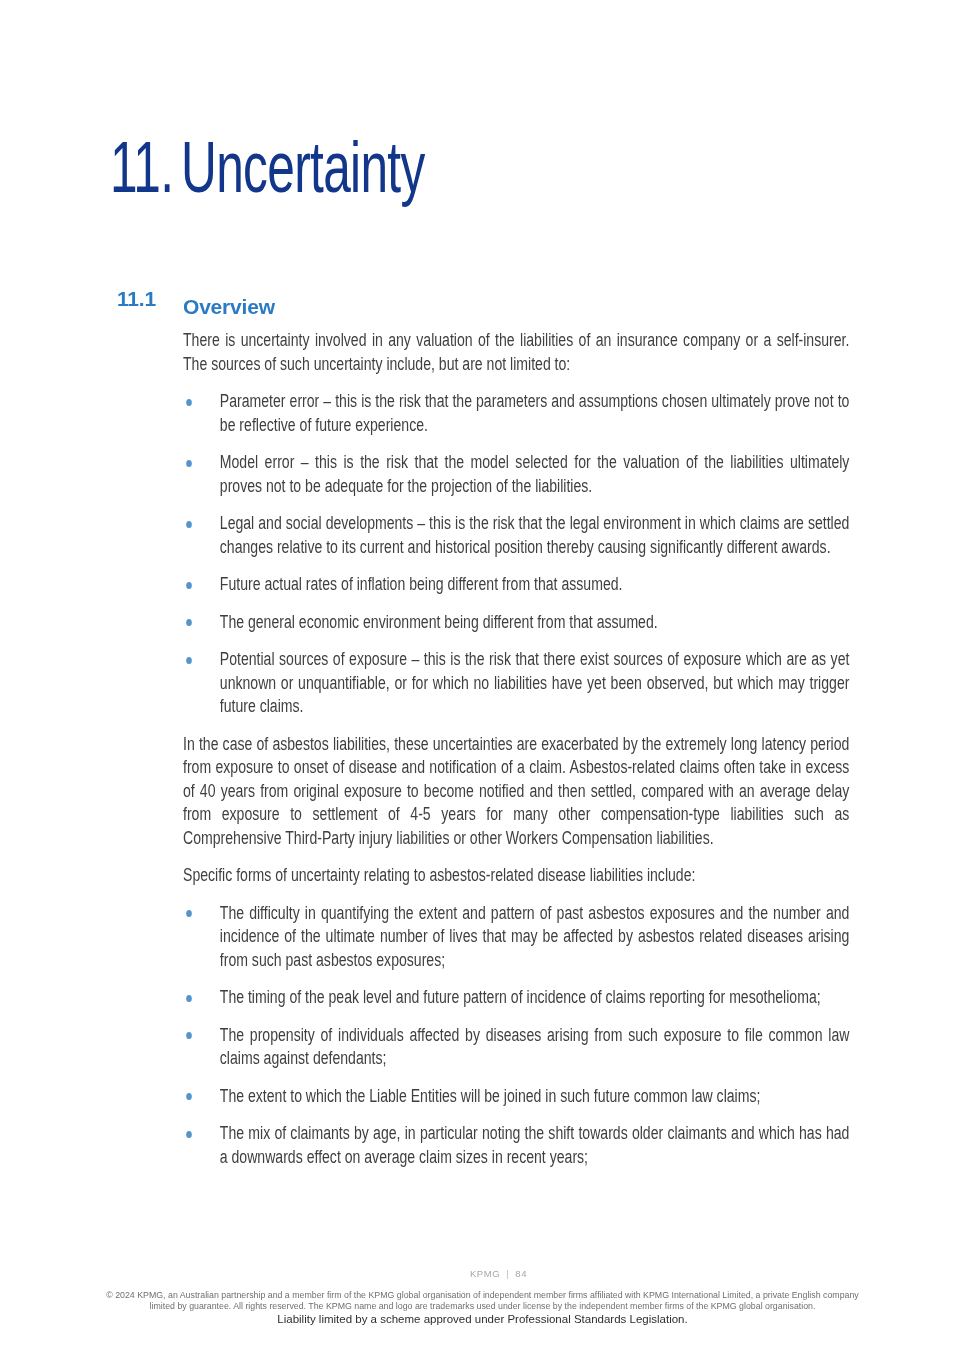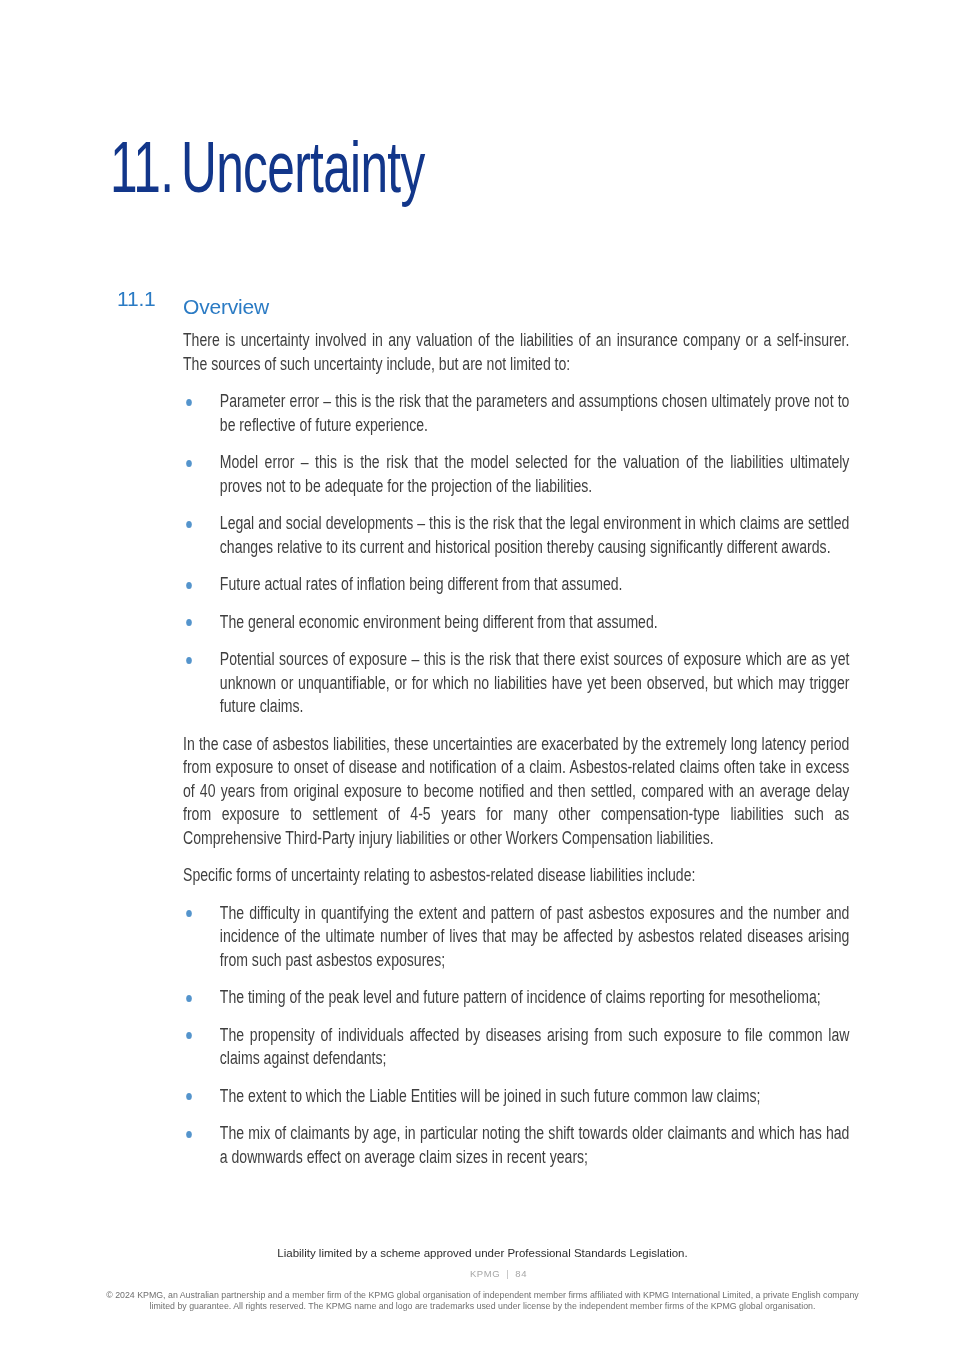--- a/index.html
+++ b/index.html
@@ -31,21 +31,21 @@
   .chapter-num { left: 110px; }
   .chapter-title { left: 181px; }
 
   
   .section-head { position: absolute; top: 0; left: 0; width: 100%; height: 0; }
   .section-num, .section-title {
     position: absolute;
     top: 286px;
     font-size: 21px;
     line-height: 1.2;
-    font-weight: 400;
+    font-weight: 700;
     color: #2b7bc4;
     letter-spacing: -0.2px;
     white-space: nowrap;
   }
   .section-num { left: 117px; }
   .section-title { left: 183px; margin-top: 8px; }
 
   
   .body-col {
     position: absolute;
@@ -95,21 +95,21 @@
     left: 50%;
     transform: translateX(-50%);
     width: 762px;
     text-align: center;
     font-size: 8.8px;
     line-height: 11px;
     color: #6f6f6f;
   }
   .footer-liability {
     position: absolute;
-    top: 1247px;
+    top: 1313px;
     left: 0;
     width: 100%;
     text-align: center;
     font-size: 11.5px;
     color: #2e2e2e;
   }
 </style>
 </head>
 <body>
 

